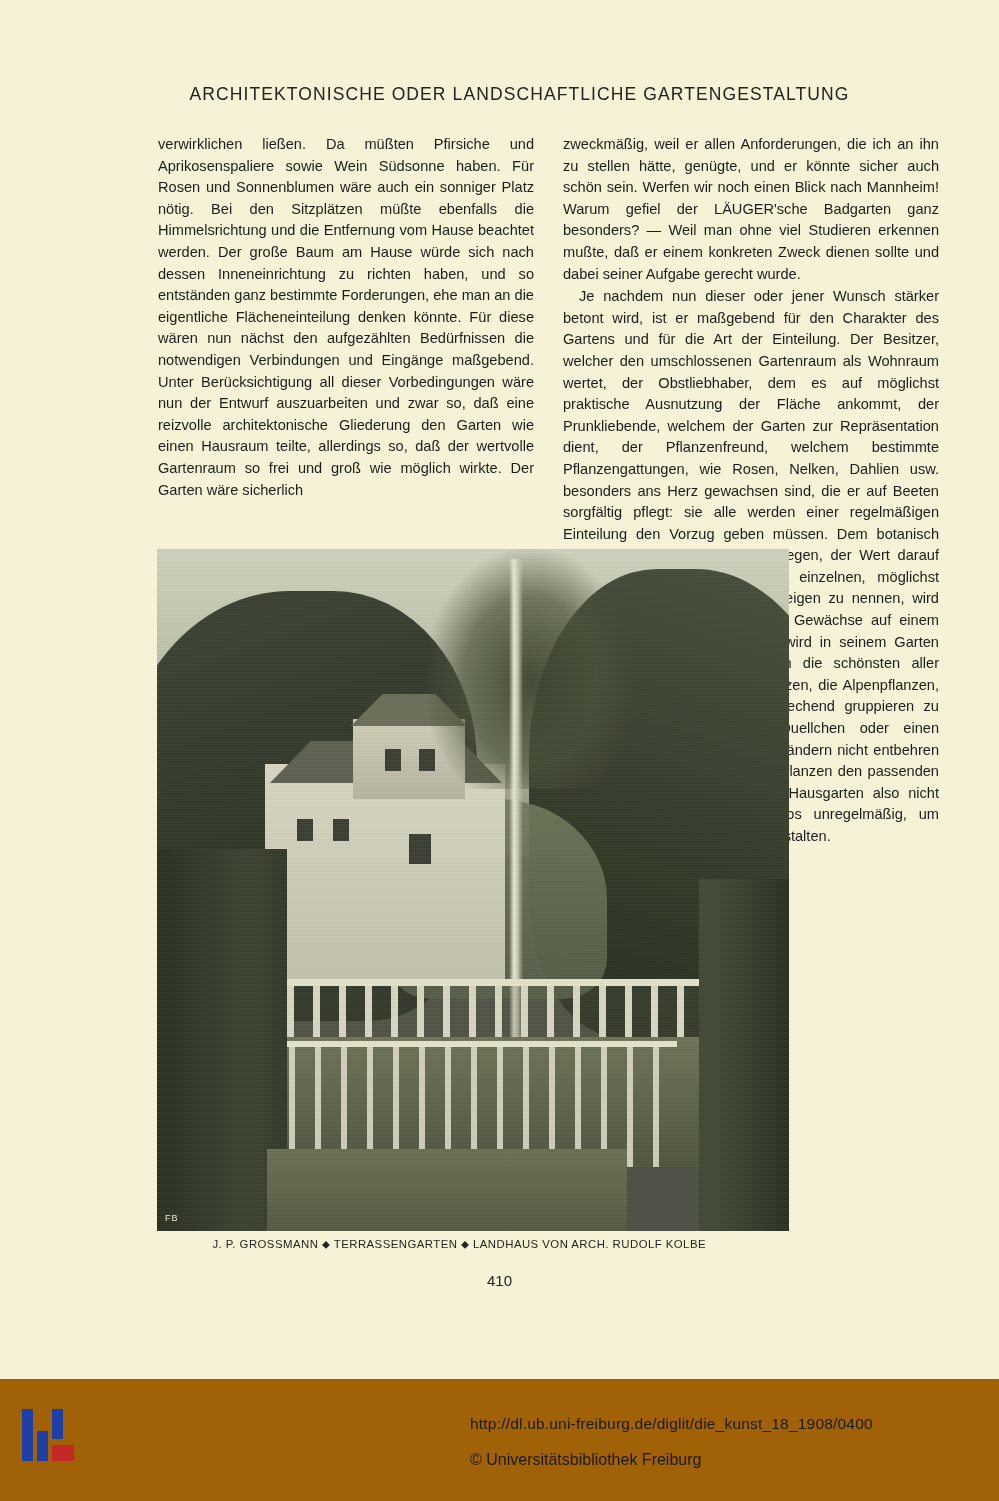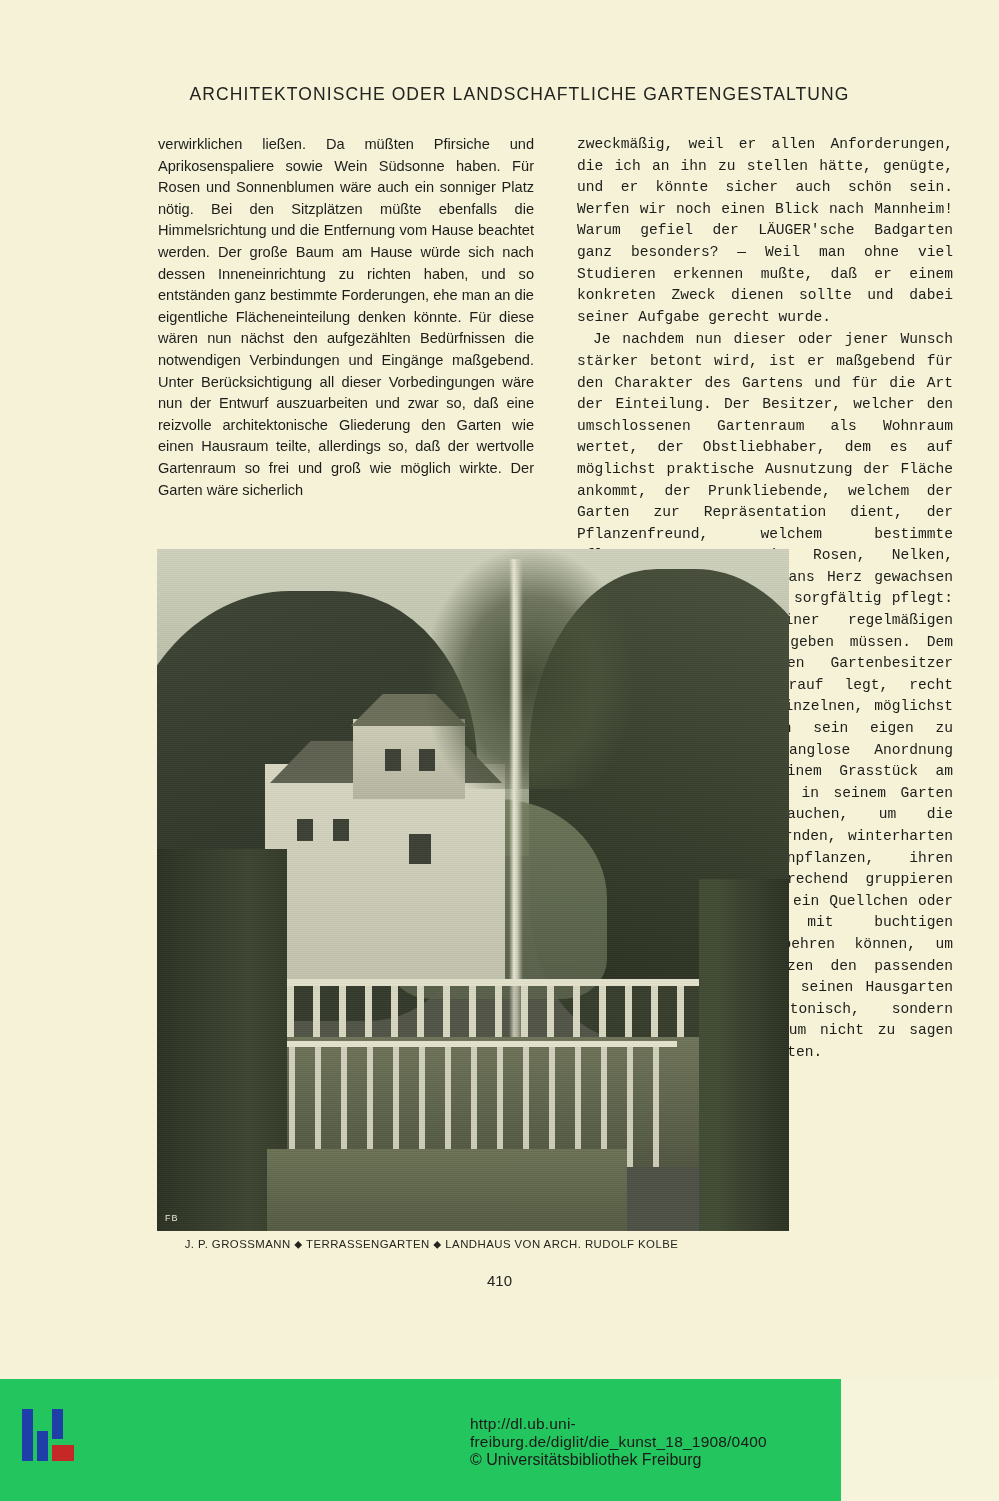--- a/index.html
+++ b/index.html
@@ -43,21 +43,21 @@
   .col {
     position: absolute;
     top: 0;
     width: 378px;
     font-size: 14.6px;
     line-height: 21.6px;
     text-align: justify;
     color: #1d1d1a;
   }
   .col.left { left: 0; }
-  .col.right { left: 419px; font-family: Liberation Mono, monospace; }
+  .col.right { left: 405px; }
   .col p {
     margin: 1px;
   }
   .col p.indent {
     text-indent: 16px;
   }
 
   
   .figure {
     position: absolute;
@@ -173,43 +173,43 @@
     left: 8px; bottom: 8px;
     font-size: 9px;
     color: #e9e8d2;
     letter-spacing: 1px;
   }
   .fig-caption {
     position: absolute;
     left: 157px;
     top: 1238px;
     width: 549px;
-    text-align: center;
+    text-align: right;
     font-size: 11.4px;
     letter-spacing: .45px;
     color: #24241f;
   }
   .page-number {
     position: absolute;
     left: 0;
     top: 1272px;
     width: 999px;
     text-align: center;
     font-size: 15px;
     color: #24241f;
   }
 
   
   .footer {
     position: absolute;
     left: 0;
     top: 1379px;
-    width: 841px;
+    width: 999px;
     height: 122px;
-    background: #22c55e;
+    background: #a16207;
   }
   .footer-logo {
     position: absolute;
     left: 22px;
     top: 30px;
     width: 66px;
     height: 52px;
   }
   .footer-logo .bar {
     position: absolute;

